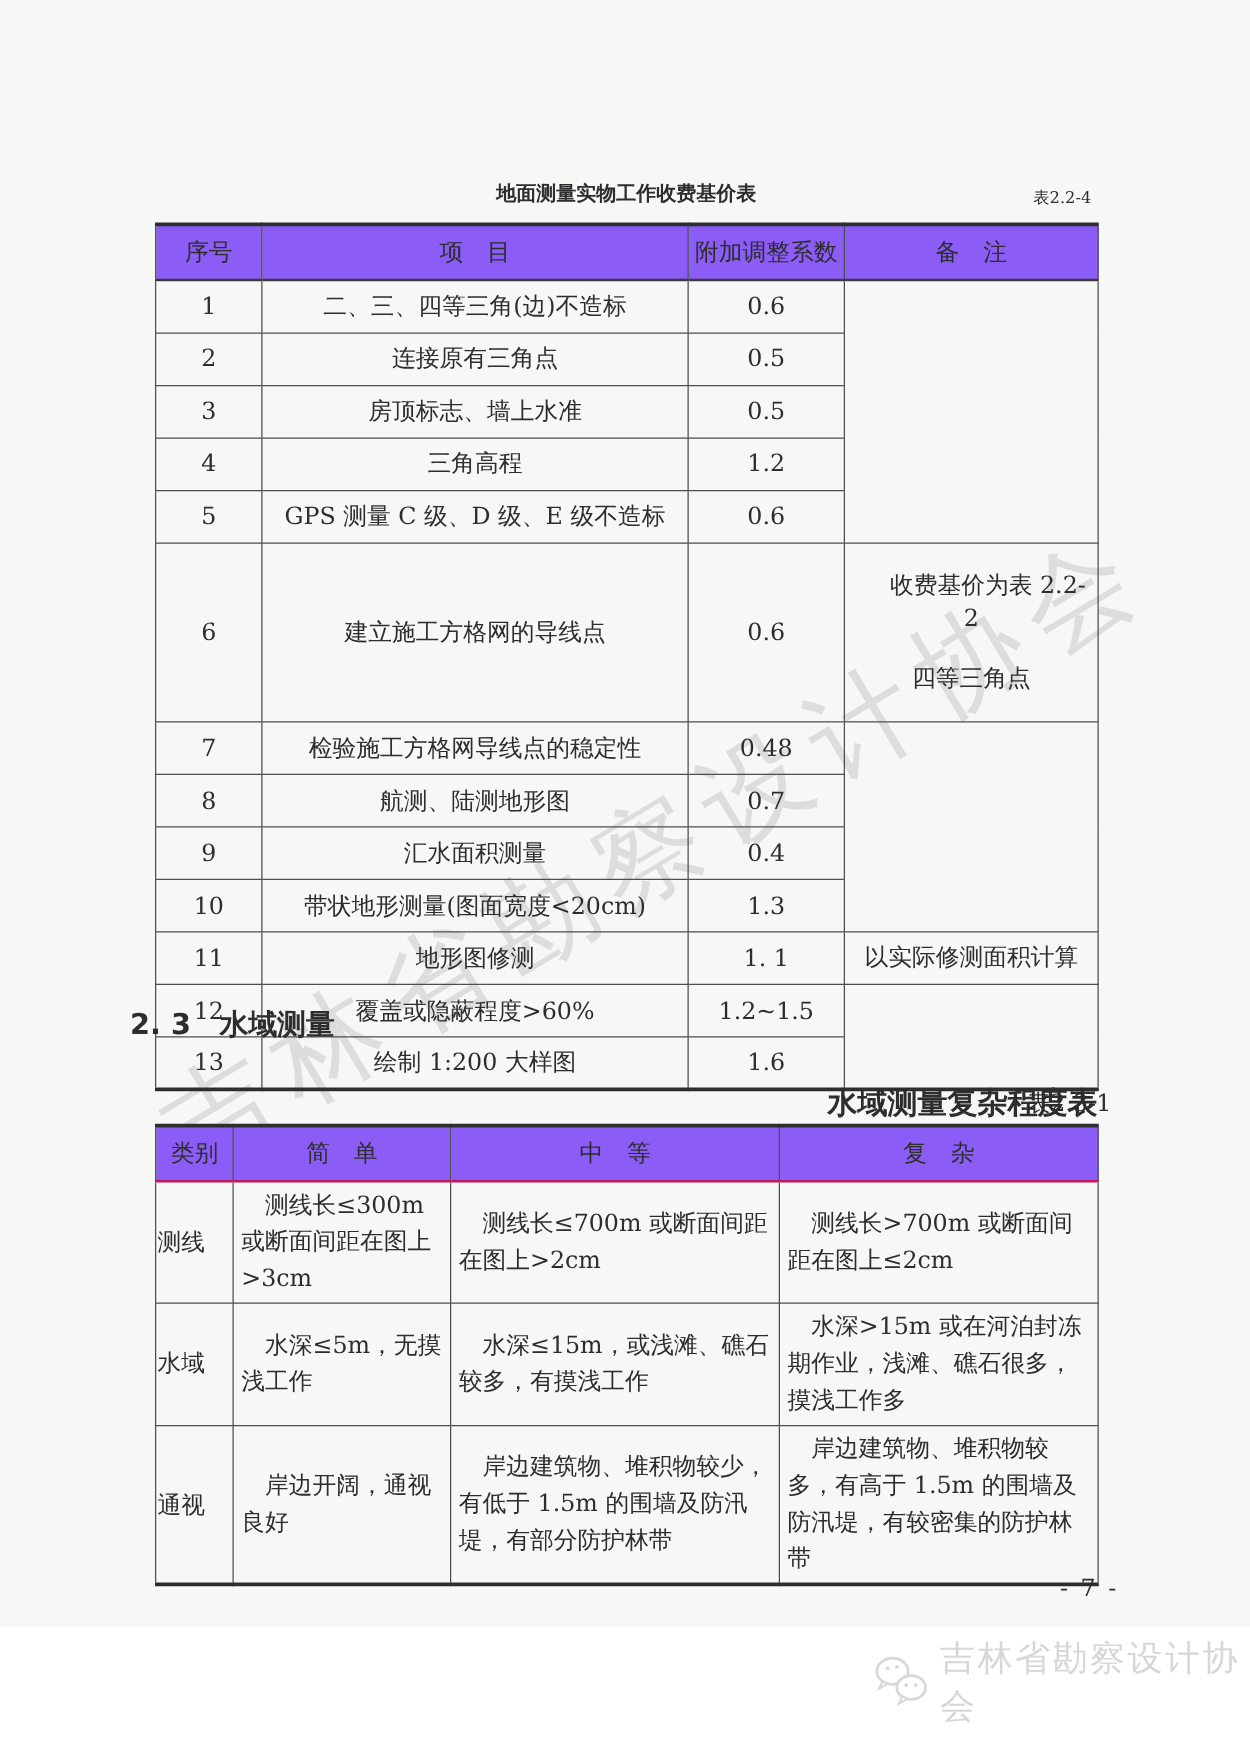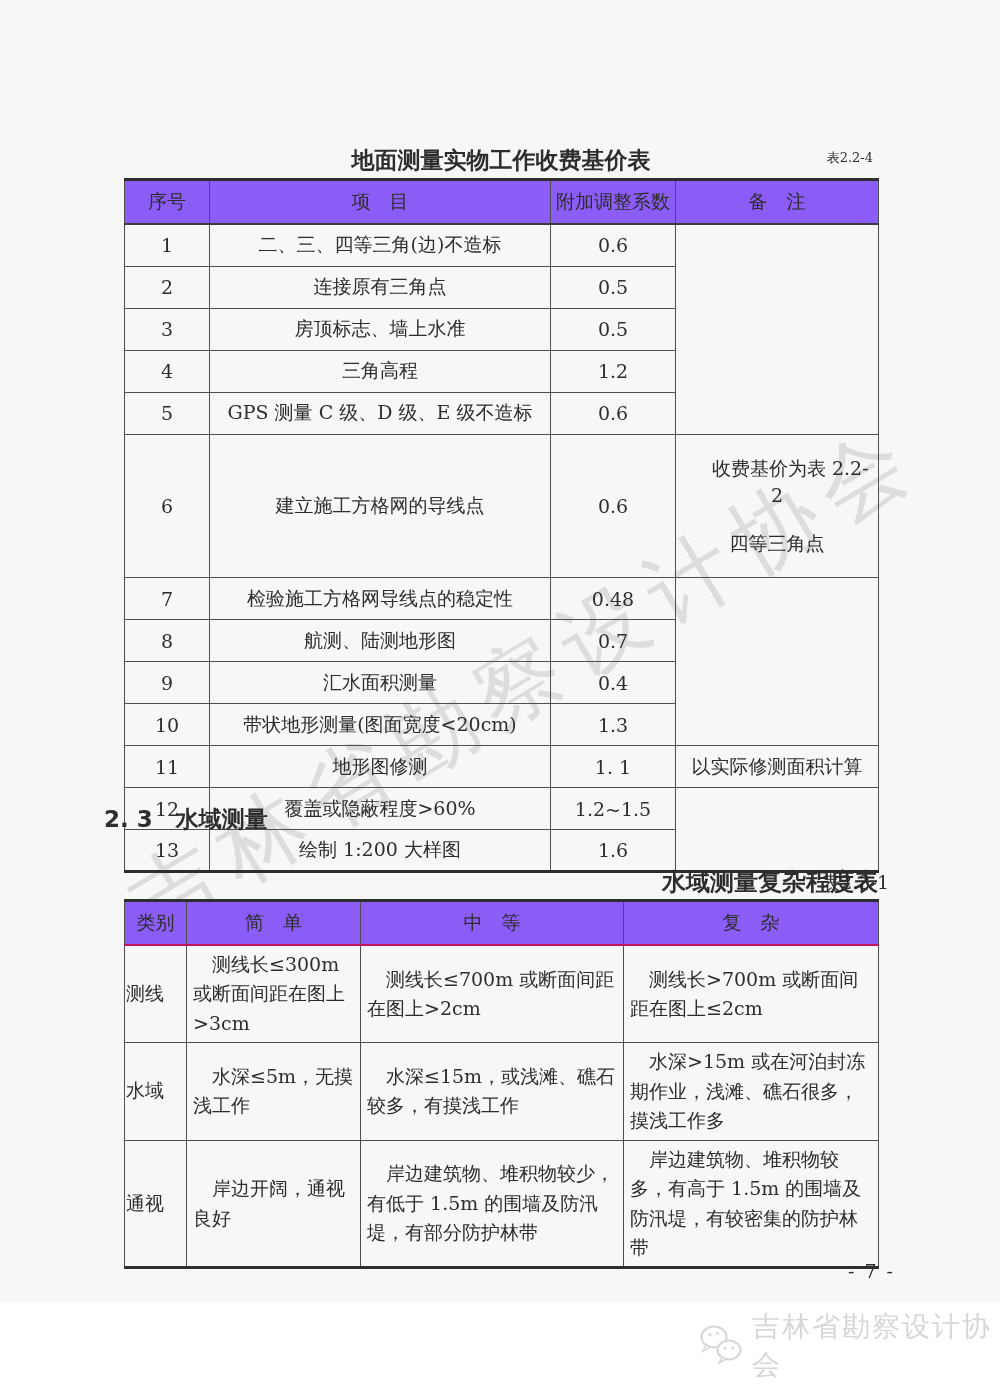--- a/index.html
+++ b/index.html
@@ -23,21 +23,21 @@
     transform:rotate(-31deg);
     font-family:"DejaVu Sans","Liberation Sans",sans-serif;
     font-size:86px; letter-spacing:14px; white-space:nowrap;
     text-align:center; color:rgba(90,90,90,0.16);
     z-index:1; pointer-events:none;
   }
   
   .t1-title {
     position:absolute; left:124px; top:145px; width:754px;
     text-align:center; font-family:"DejaVu Sans","Liberation Sans",sans-serif;
-    font-weight:bold; font-size:23px; z-index:2;
+    font-weight:bold; font-size:16px; z-index:2;
   }
   .t1-tag { position:absolute; right:127px; top:149px; font-size:13px; z-index:2; }
   .sec-heading {
     position:absolute; left:104px; top:804px;
     font-family:"DejaVu Sans","Liberation Sans",sans-serif;
     font-weight:bold; font-size:23px; z-index:2;
   }
   .t2-title {
     position:absolute; left:124px; top:866px; width:754px;
     text-align:right; font-family:Liberation Mono, monospace;

